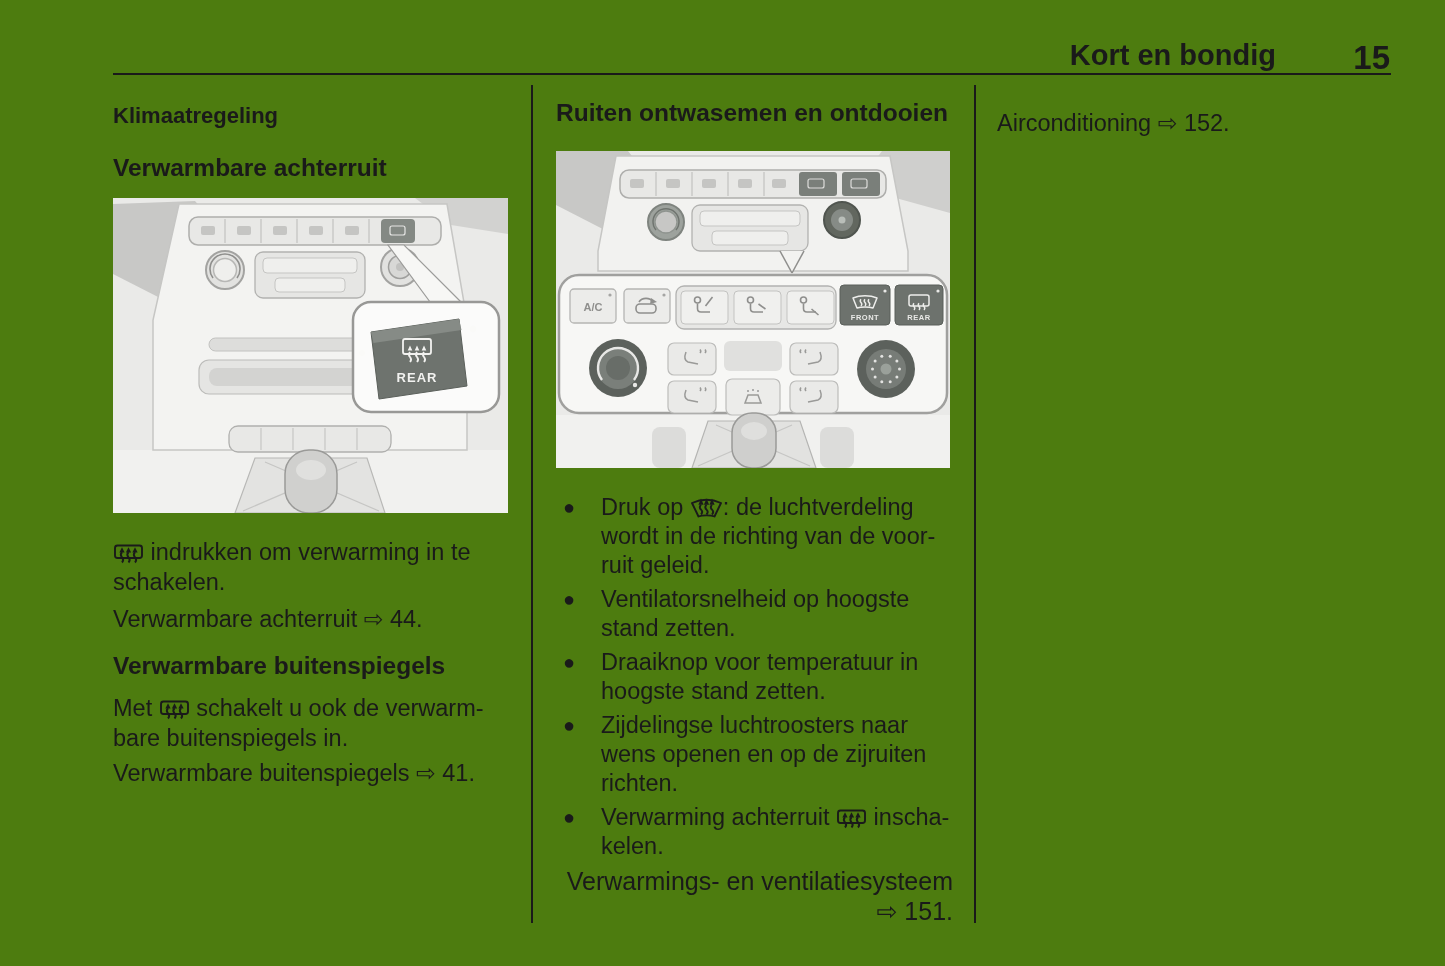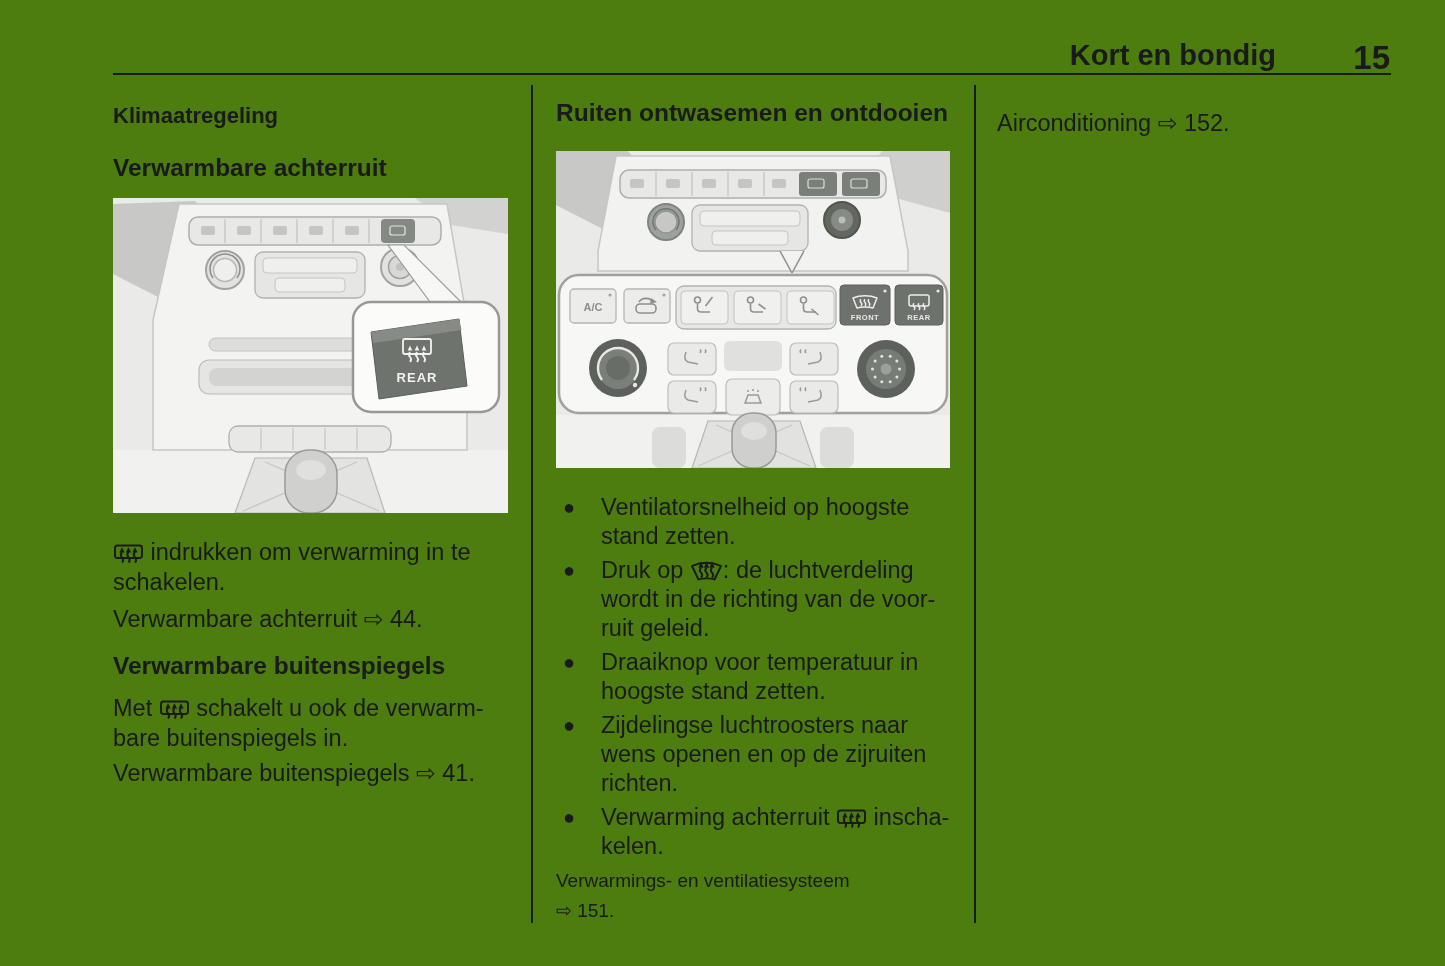--- a/index.html
+++ b/index.html
@@ -32,21 +32,21 @@
   .body{font-size:23.5px;line-height:30px;margin:0;white-space:nowrap;}
   .ref{margin-top:7px;}
   .after-h{margin-top:12px;}
   .ref2{margin-top:5px;}
 
   ul.bullets{list-style:none;margin:25px 0 0 0;padding:0;}
   ul.bullets li{display:flex;margin:0 0 5px 0;}
   .dot{flex:0 0 45px;padding-left:7px;box-sizing:border-box;}
   .dot::before{content:"●";font-size:20px;line-height:29px;}
   .li-text{font-size:23.5px;line-height:29px;white-space:nowrap;}
-  .footer-ref{margin-top:4px;font-size:19px;line-height:30px;white-space:nowrap;}
+  .footer-ref{margin-top:4px;font-size:25px;line-height:30px;white-space:nowrap;text-align:right;}
   .ac-line{margin-top:10px;}
 
   .sym{display:inline-block;vertical-align:-4px;line-height:0;}
 </style>
 </head>
 <body>
 
 <div class="page">
 
   <div class="hdr-title">Kort en bondig</div>
@@ -328,40 +328,40 @@
       <line x1="236" y1="274" x2="142" y2="315" stroke="#c6c6c4" stroke-width="1.1"></line>
       <rect x="176" y="262" width="44" height="55" rx="20" fill="#cfcfcd" stroke="#9a9a98" stroke-width="1.5"></rect>
       <ellipse cx="198" cy="280" rx="13" ry="9" fill="#dfdfdd"></ellipse>
       <rect x="96" y="276" width="34" height="41" rx="8" fill="#dcdcda"></rect>
       <rect x="264" y="276" width="34" height="41" rx="8" fill="#dcdcda"></rect>
     </svg>
 
     <ul class="bullets">
       <li>
           <span class="dot"></span>
-          <span class="li-text">Ventilatorsnelheid op hoogste<br>stand zetten.</span>
-        </li>
-      <li>
-          <span class="dot"></span>
           <span class="li-text">Druk op <span class="sym"><svg width="33" height="23" viewBox="0 0 33 23">
                 <path d="M8.5,20.5 C12,19 21,19 24.5,20.5 L31,7 C22,3 11,3 2,7 Z" fill="none" stroke="#1a1a1a" stroke-width="1.9" stroke-linejoin="round"></path>
                 <g fill="none" stroke="#1a1a1a" stroke-width="1.9">
                   <path d="M11,18.5 q2.4,-2.4 0,-4.8 q-2.4,-2.4 0,-4.8"></path>
                   <path d="M16.5,18.5 q2.4,-2.4 0,-4.8 q-2.4,-2.4 0,-4.8"></path>
                   <path d="M22,18.5 q2.4,-2.4 0,-4.8 q-2.4,-2.4 0,-4.8"></path>
                 </g>
                 <g fill="#1a1a1a">
                   <polygon points="8.4,8.8 13.6,8.8 11,2.4"></polygon>
                   <polygon points="13.9,8.8 19.1,8.8 16.5,2.4"></polygon>
                   <polygon points="19.4,8.8 24.6,8.8 22,2.4"></polygon>
                 </g>
               </svg></span>: de luchtverdeling<br>wordt in de richting van de voor-<br>ruit geleid.</span>
         </li>
       <li>
           <span class="dot"></span>
+          <span class="li-text">Ventilatorsnelheid op hoogste<br>stand zetten.</span>
+        </li>
+      <li>
+          <span class="dot"></span>
           <span class="li-text">Draaiknop voor temperatuur in<br>hoogste stand zetten.</span>
         </li>
       <li>
           <span class="dot"></span>
           <span class="li-text">Zijdelingse luchtroosters naar<br>wens openen en op de zijruiten<br>richten.</span>
         </li>
       <li>
           <span class="dot"></span>
           <span class="li-text">Verwarming achterruit <span class="sym"><svg width="31" height="23" viewBox="0 0 31 23">
                 <g fill="none" stroke="#1a1a1a" stroke-width="1.9">

